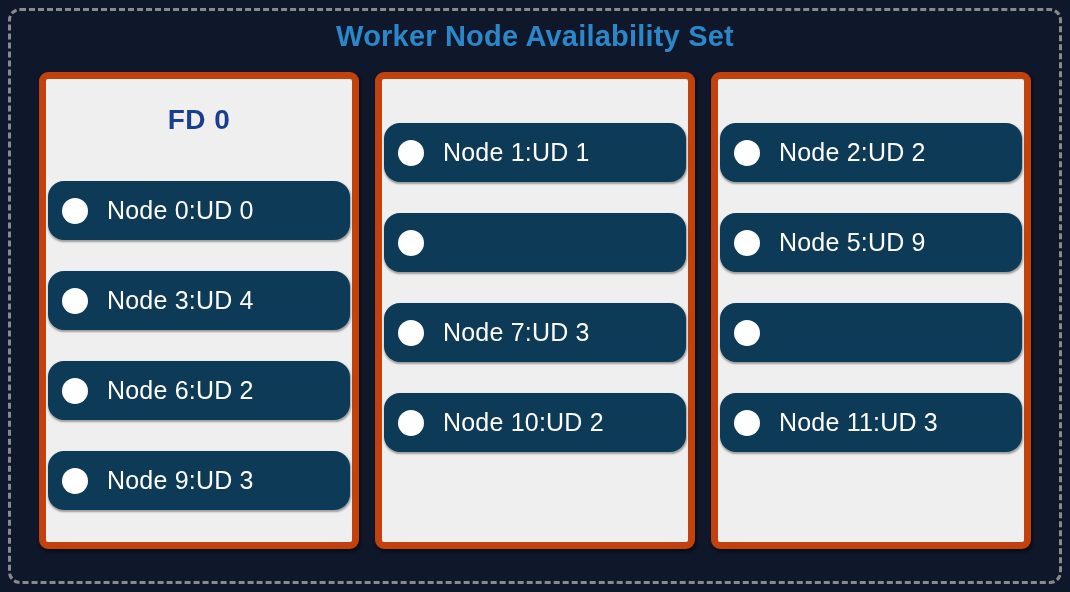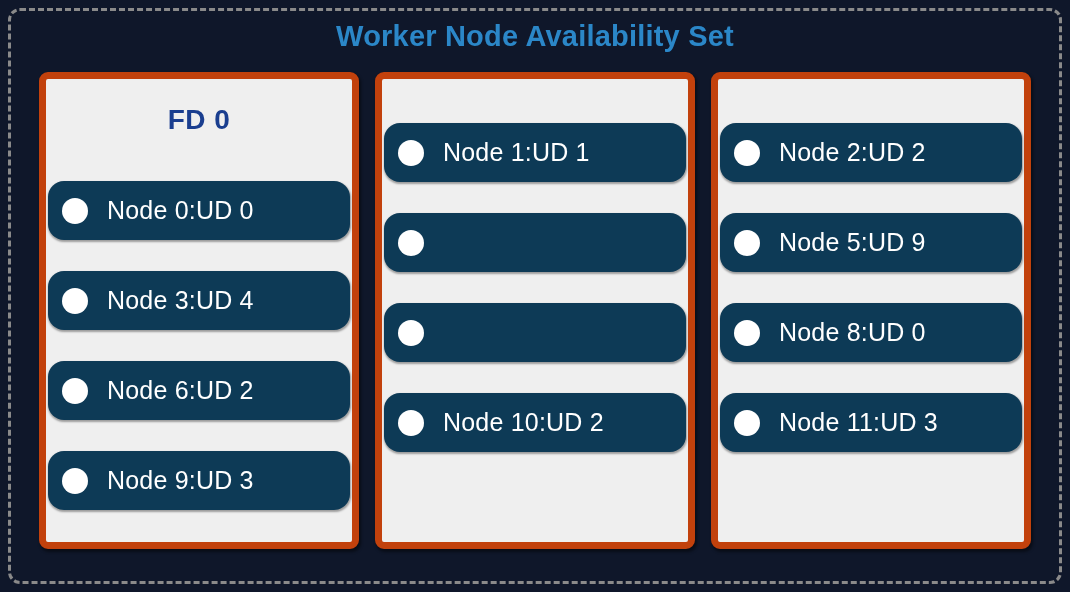--- a/index.html
+++ b/index.html
@@ -130,41 +130,41 @@
         <div class="node-list">
           <div class="node-pill">
             <span class="node-dot"></span>
             <span class="node-text">Node 1:UD 1</span>
           </div>
           <div class="node-pill">
             <span class="node-dot"></span>
           </div>
           <div class="node-pill">
             <span class="node-dot"></span>
+            <span class="node-text">Node 7:UD 3</span>
           </div>
           <div class="node-pill">
             <span class="node-dot"></span>
             <span class="node-text">Node 10:UD 2</span>
           </div>
         </div>
       </div>
 
       <div class="fd-panel">
         <div class="node-list">
           <div class="node-pill">
             <span class="node-dot"></span>
             <span class="node-text">Node 2:UD 2</span>
           </div>
           <div class="node-pill">
             <span class="node-dot"></span>
             <span class="node-text">Node 5:UD 9</span>
           </div>
           <div class="node-pill">
             <span class="node-dot"></span>
-            <span class="node-text">Node 8:UD 0</span>
           </div>
           <div class="node-pill">
             <span class="node-dot"></span>
             <span class="node-text">Node 11:UD 3</span>
           </div>
         </div>
       </div>
 
     </div>
   </div>

